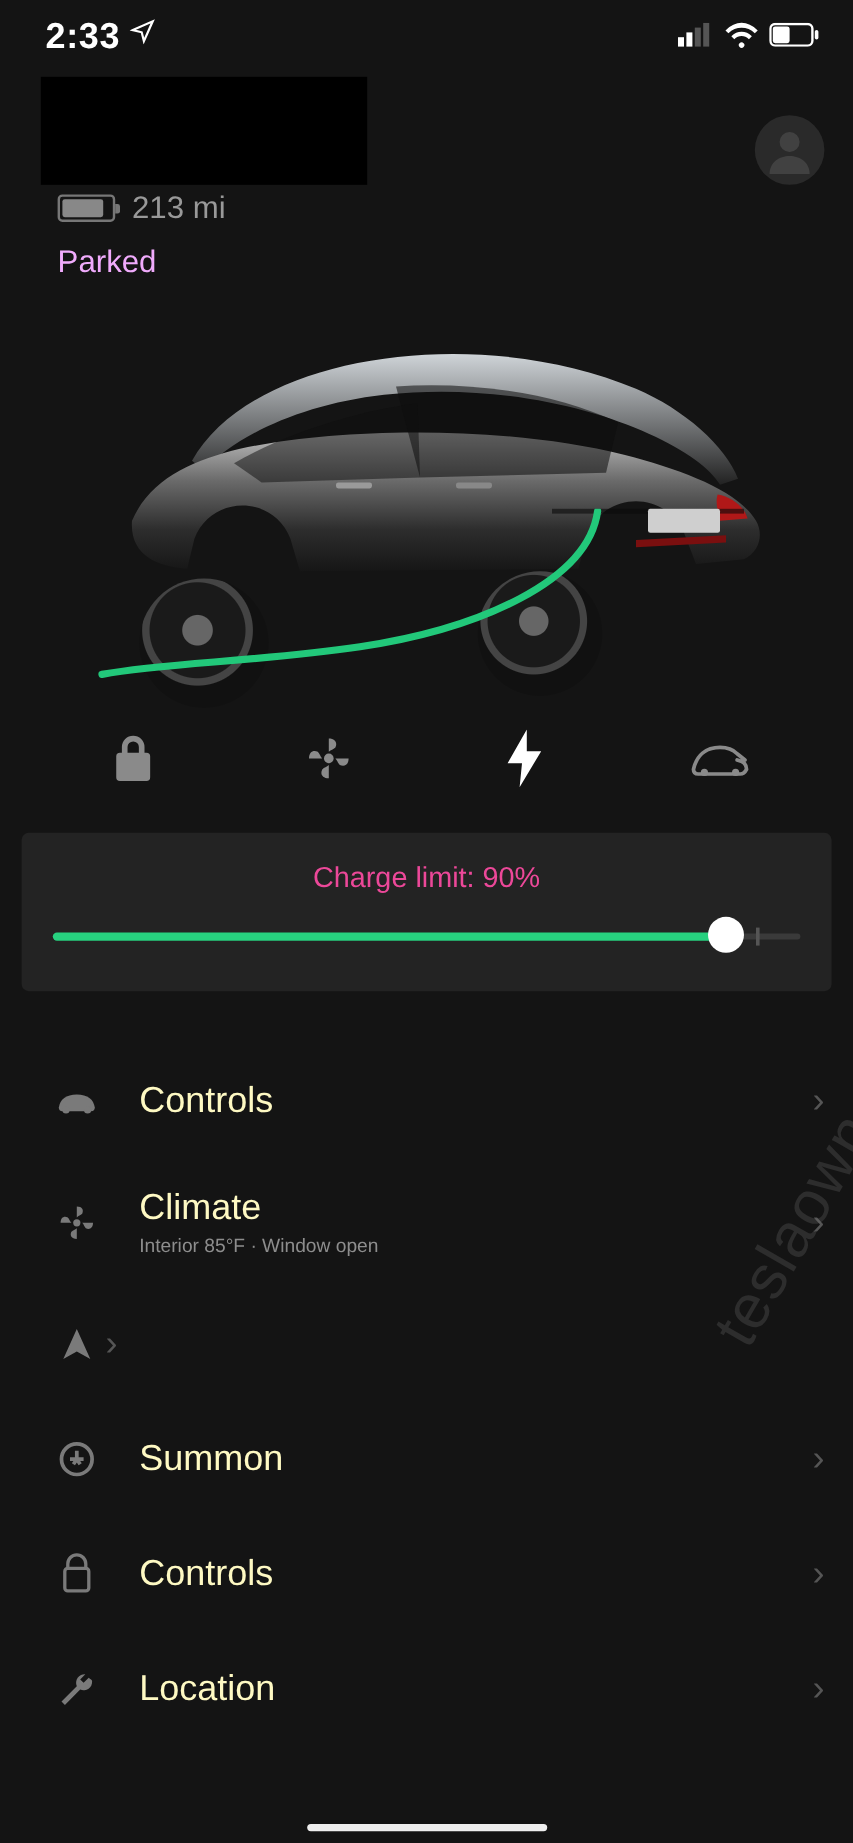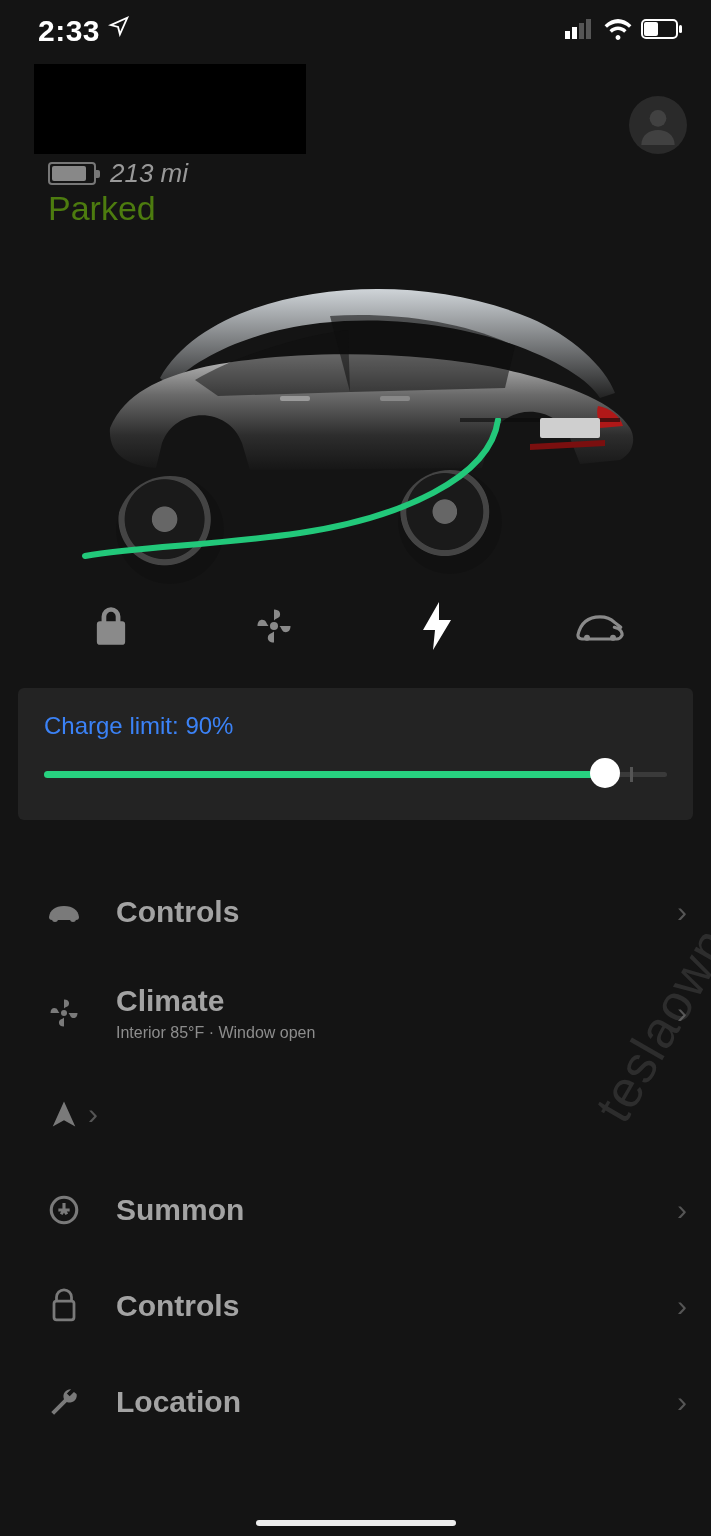--- a/index.html
+++ b/index.html
@@ -5,47 +5,47 @@
   * { box-sizing: border-box; margin: 0; padding: 0; }
   html, body { width: 711px; height: 1536px; background: #141414; color: #fff; font-family: -apple-system, "Helvetica Neue", Arial, sans-serif; overflow: hidden; position: relative; }
   .status-bar { display: flex; justify-content: space-between; align-items: center; padding: 12px 28px 6px 38px; height: 56px; }
   .status-left { display: flex; align-items: center; gap: 8px; font-size: 30px; font-weight: 600; letter-spacing: 0.5px; }
   .status-right { display: flex; align-items: center; gap: 8px; }
   .loc-arrow { font-size: 22px; transform: translateY(-2px); }
   .header { position: relative; padding: 8px 24px 0 48px; }
   .redact-name { width: 272px; height: 90px; background: #000; margin-left: -14px; }
   .avatar { position: absolute; right: 24px; top: 40px; width: 58px; height: 58px; border-radius: 50%; background: #2a2a2a; display: flex; align-items: center; justify-content: center; }
   .avatar svg { opacity: 0.55; }
-  .range-row { display: flex; align-items: center; gap: 14px; margin-top: 4px; font-style: italic; }
+  .range-row { display: flex; align-items: center; gap: 14px; margin-top: 4px; }
   .batt-mini { width: 48px; height: 23px; border: 2px solid #777; border-radius: 4px; position: relative; }
   .batt-mini::after { content: ""; position: absolute; right: -6px; top: 6px; width: 4px; height: 8px; background: #777; border-radius: 0 2px 2px 0; }
   .batt-mini .fill { position: absolute; left: 2px; top: 2px; bottom: 2px; background: #888; border-radius: 2px; }
   .range-text { font-size: 26px; color: #999; }
-  .state-text { font-size: 34px; color: #4d7c0f; }
+  .state-text { font-size: 26px; color: #f0abfc; margin-top: 14px; }
   .car-stage { position: relative; height: 320px; margin: 30px 20px 10px 20px; }
   .car-body { position: absolute; left: 80px; top: 10px; width: 540px; height: 230px; }
   .wheel { position: absolute; border-radius: 50%; background: radial-gradient(circle at 45% 40%, #666 0 14%, #1a1a1a 15% 45%, #444 46% 52%, #111 53% 100%); }
   .wheel.front { left: 96px; bottom: -6px; width: 108px; height: 108px; }
   .wheel.rear  { left: 378px; bottom: 4px; width: 104px; height: 104px; }
   .cable { position: absolute; left: 60px; top: 160px; width: 480px; height: 160px; pointer-events: none; }
   .quick-row { display: flex; justify-content: space-around; align-items: center; padding: 8px 30px 32px 30px; }
   .quick-btn { width: 60px; height: 60px; display: flex; align-items: center; justify-content: center; color: #8a8a8a; cursor: pointer; }
   .quick-btn.active { color: #fff; }
   .charge-card { margin: 0 18px; background: #232323; border-radius: 6px; padding: 24px 26px 40px 26px; }
-  .charge-label { color: #3b82f6; font-size: 24px; margin-bottom: 28px; }
+  .charge-label { color: #ec4899; font-size: 24px; margin-bottom: 28px; text-align: center; }
   .slider { position: relative; height: 12px; }
   .slider .track { position: absolute; left: 0; right: 0; top: 4px; height: 5px; background: #3a3a3a; border-radius: 3px; }
   .slider .stop { position: absolute; top: -1px; width: 3px; height: 15px; background: #555; }
   .slider .prog { position: absolute; left: 0; top: 3px; height: 7px; background: #27d17f; border-radius: 4px; }
   .slider .thumb { position: absolute; top: -10px; width: 30px; height: 30px; background: #fff; border-radius: 50%; transform: translateX(-50%); }
   .menu { margin-top: 44px; }
   .menu-item { display: flex; align-items: center; padding: 24px 24px 24px 40px; cursor: pointer; min-height: 96px; }
   .menu-icon { width: 48px; display: flex; justify-content: center; color: #7a7a7a; flex-shrink: 0; }
   .menu-body { flex: 1; margin-left: 28px; }
-  .menu-title { font-size: 30px; font-weight: 700; color: #a3a3a3; }
+  .menu-title { font-size: 30px; font-weight: 400; color: #fef9c3; }
   .menu-sub { font-size: 16px; color: #8d8d8d; margin-top: 6px; }
   .redact-sub { width: 300px; height: 44px; background: #000; margin-top: 6px; }
   .chev { color: #555; font-size: 30px; }
   .home-ind { position: absolute; bottom: 10px; left: 50%; transform: translateX(-50%); width: 200px; height: 6px; background: #eee; border-radius: 4px; }
   .watermark { position: absolute; right: 0; top: 460px; transform-origin: right top; transform: rotate(-60deg) translate(-70px, 210px); font-size: 52px; color: rgba(120,120,120,0.25); letter-spacing: 1px; pointer-events: none; }
 </style>
 </head>
 <body>
 
 <div class="status-bar">

